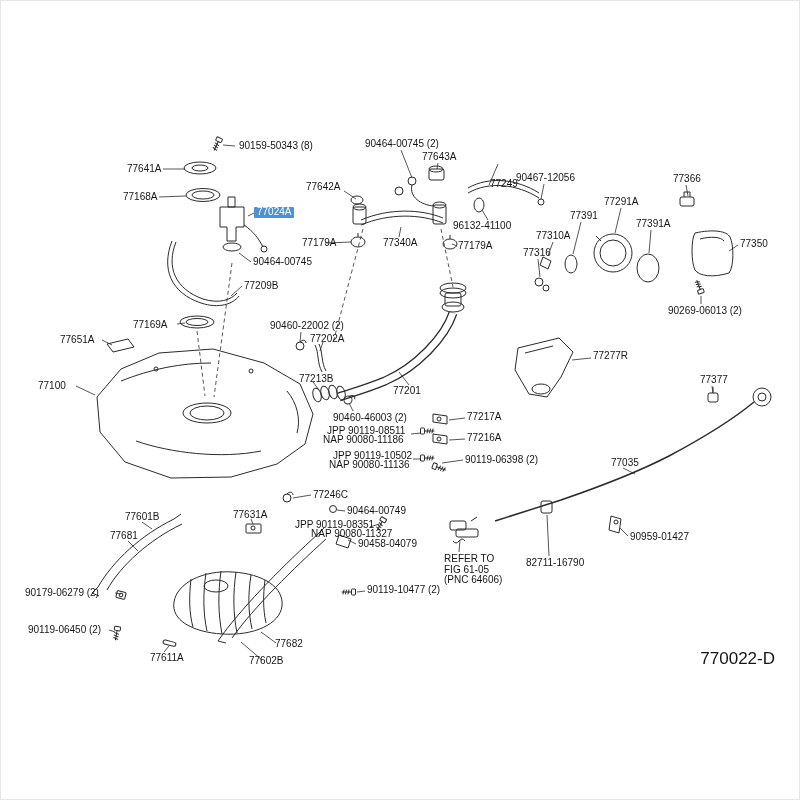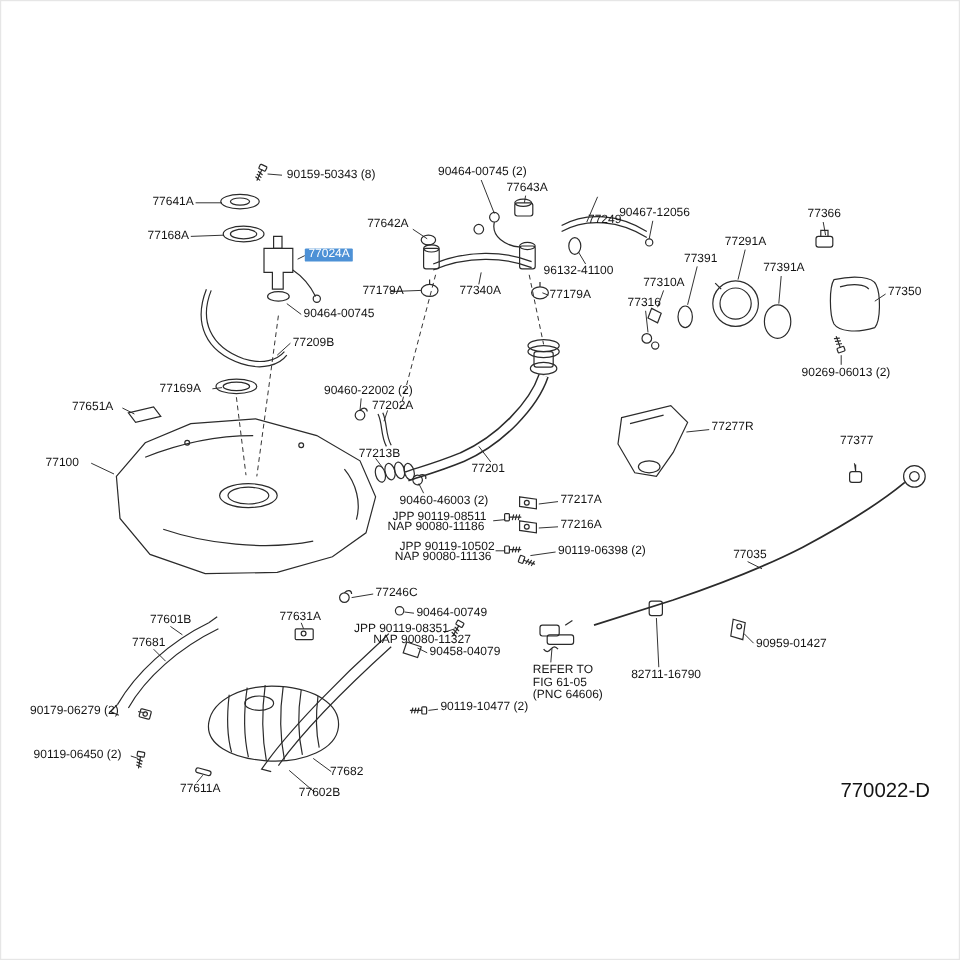--- a/index.html
+++ b/index.html
@@ -265,21 +265,21 @@
       <div class="lbl" style="left: 252px; top: 256px;">90464-00745</div>
       <div class="lbl" style="left: 243px; top: 280px;">77209B</div>
       <div class="lbl" style="left: 132px; top: 319px; text-align: center;">77169A</div>
       <div class="lbl" style="left: 59px; top: 334px;">77651A</div>
       <div class="lbl" style="left: 37px; top: 380px;">77100</div>
       <div class="lbl" style="left: 269px; top: 320px;">90460-22002 (2)</div>
       <div class="lbl" style="left: 309px; top: 333px;">77202A</div>
       <div class="lbl" style="left: 298px; top: 373px;">77213B</div>
       <div class="lbl" style="left: 392px; top: 385px;">77201</div>
       <div class="lbl" style="left: 592px; top: 350px;">77277R</div>
-      <div class="lbl" style="left: 699px; top: 362px;">77377</div>
+      <div class="lbl" style="left: 699px; top: 374px;">77377</div>
       <div class="lbl" style="left: 332px; top: 412px;">90460-46003 (2)</div>
       <div class="lbl" style="left: 466px; top: 411px;">77217A</div>
       <div class="lbl" style="left: 326px; top: 425px;">JPP 90119-08511</div>
       <div class="lbl" style="left: 322px; top: 434px;">NAP 90080-11186</div>
       <div class="lbl" style="left: 466px; top: 432px;">77216A</div>
       <div class="lbl" style="left: 332px; top: 450px;">JPP 90119-10502</div>
       <div class="lbl" style="left: 328px; top: 459px;">NAP 90080-11136</div>
       <div class="lbl" style="left: 464px; top: 454px;">90119-06398 (2)</div>
       <div class="lbl" style="left: 610px; top: 457px;">77035</div>
       <div class="lbl" style="left: 312px; top: 489px;">77246C</div>

